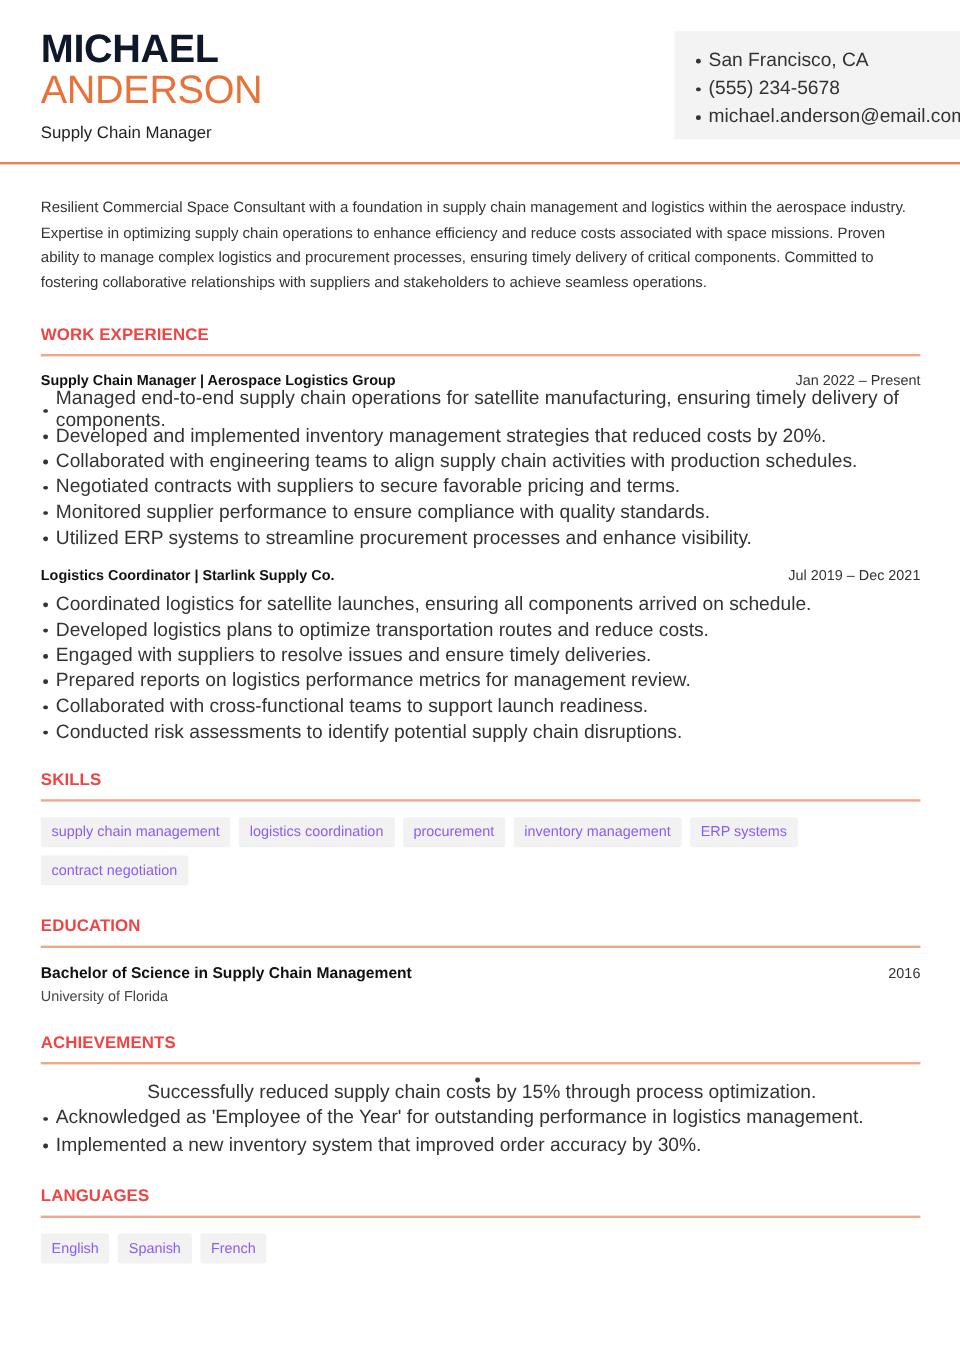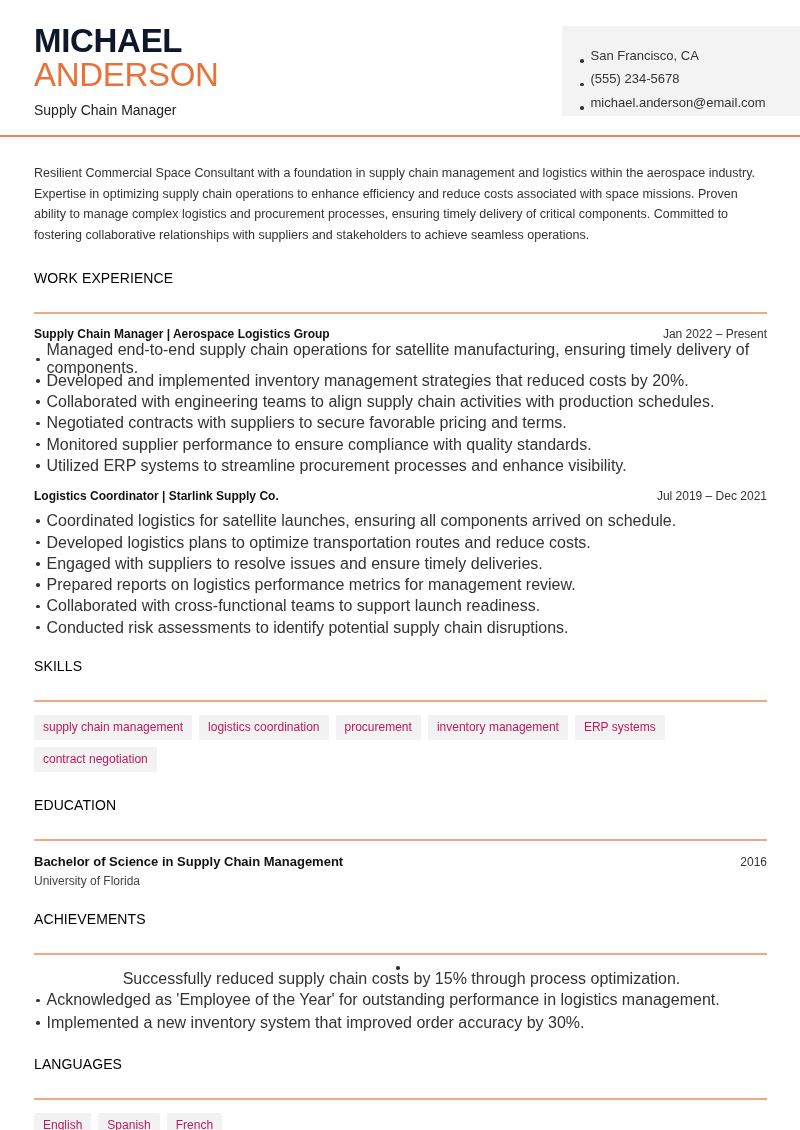--- a/index.html
+++ b/index.html
@@ -43,25 +43,25 @@
     .contact-box {
       position: absolute;
       left: 562px;
       top: 26px;
       width: 238px;
       height: 90px;
       background: #f3f3f3;
       padding: 13px 0 0 18px;
     }
     .contact-item {
-      font-size: 13px;
+      font-size: 16px;
       color: #333333;
       height: 23.5px;
       display: flex;
-      align-items: flex-end;
+      align-items: center;
     }
     .bullet {
       display: inline-block;
       width: 3.5px;
       height: 3.5px;
       border-radius: 50%;
       background: #333333;
       margin-right: 7px;
       flex-shrink: 0;
     }
@@ -71,24 +71,24 @@
       top: 163px;
       width: 733px;
     }
     .summary {
       font-size: 12.5px;
       line-height: 20.7px;
       color: #333333;
     }
     .section-title {
       font-size: 14px;
-      font-weight: 400;
-      color: #000000;
+      font-weight: 700;
+      color: #ef4444;
       letter-spacing: 0.1px;
-      padding-bottom: 26px;
+      padding-bottom: 9px;
       border-bottom: 2px solid #f0a888;
       margin-bottom: 13px;
     }
     .section { margin-top: 24px; }
     .job-header {
       display: flex;
       justify-content: space-between;
       align-items: baseline;
       margin-bottom: 8px;
     }
@@ -113,21 +113,21 @@
     .job { margin-bottom: 12px; }
     .job:last-child { margin-bottom: 16px; }
     .tags {
       display: flex;
       flex-wrap: wrap;
       gap: 7px 7px;
     }
     .tag {
       background: #f2f2f2;
       font-size: 12px;
-      color: #be185d;
+      color: #8b5cf6;
       padding: 0 9px;
       height: 25px;
       line-height: 25px;
       border-radius: 2px;
     }
     .edu-header {
       display: flex;
       justify-content: space-between;
       align-items: baseline;
     }

